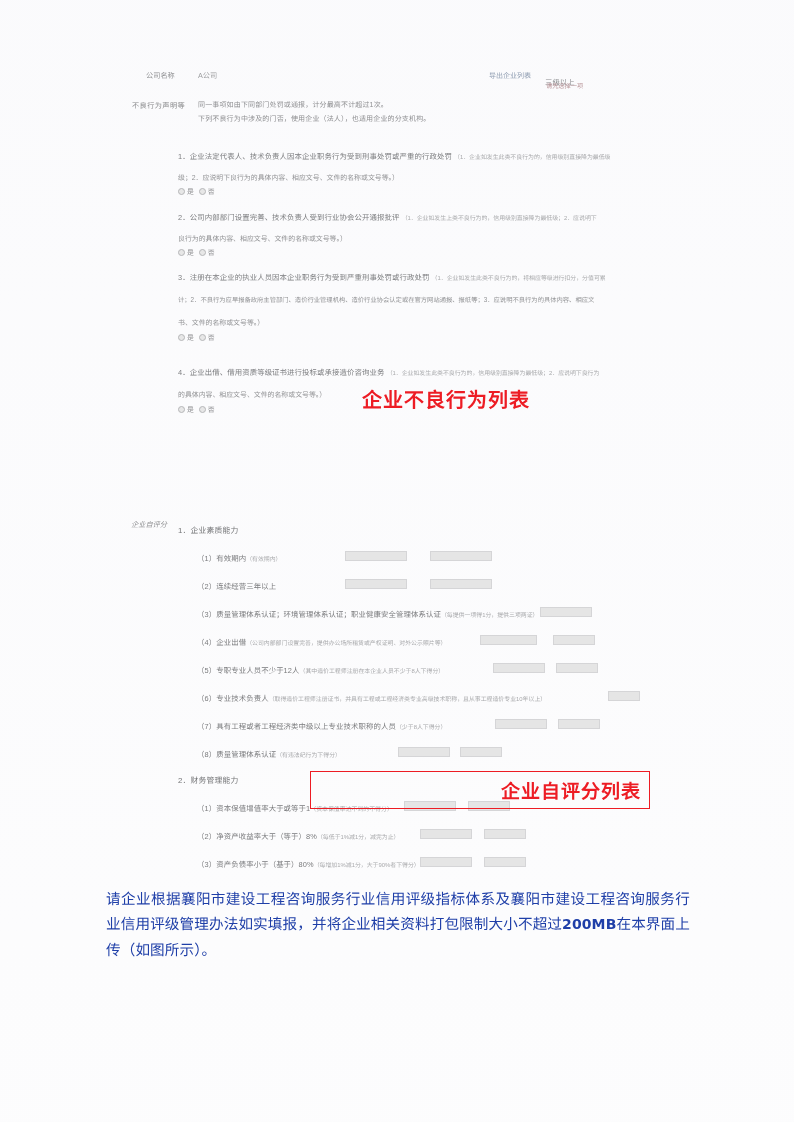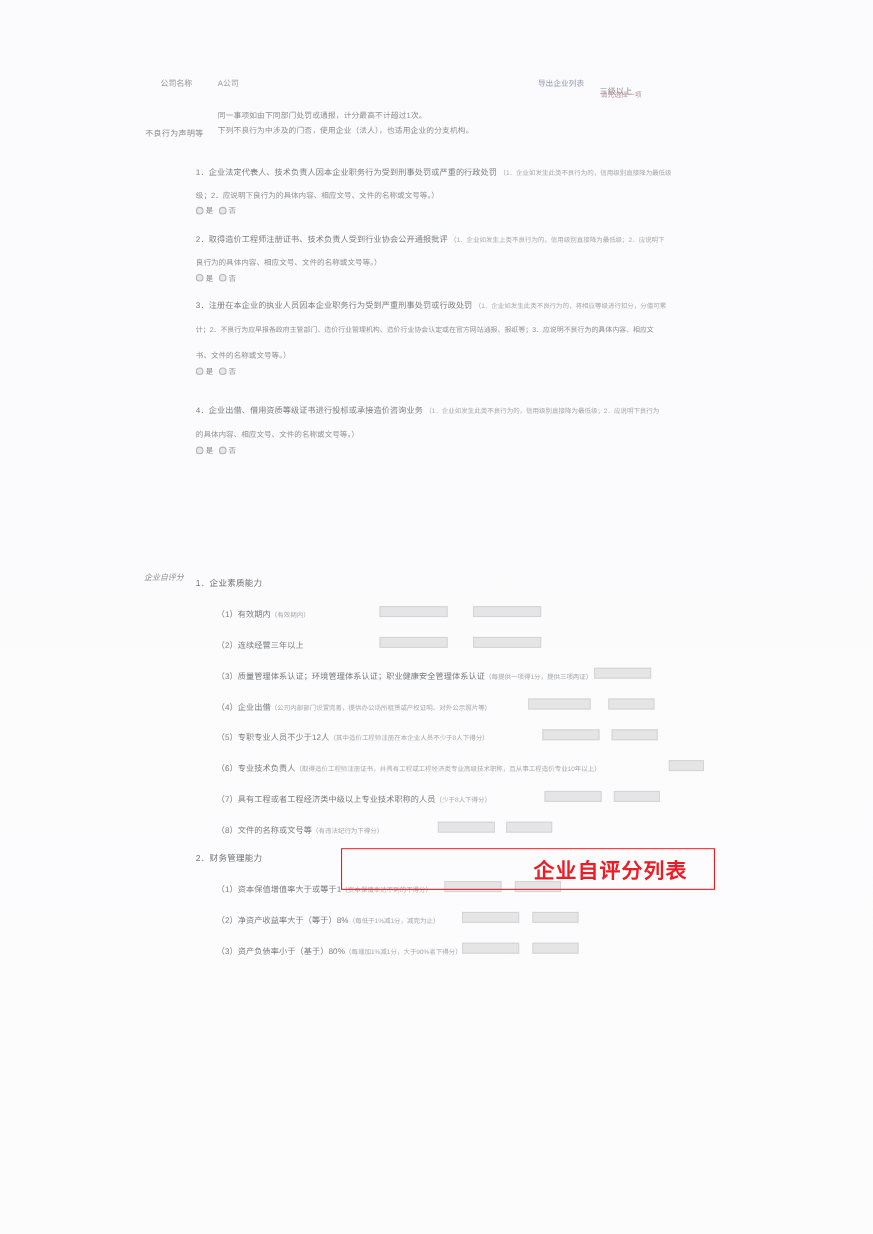--- a/index.html
+++ b/index.html
@@ -38,21 +38,20 @@
     opacity: 0.93;
     color: #6d6f75;
   }
 
   .lbl-left {
     position: absolute;
     font-size: 7.2px;
     color: #7e8086;
     letter-spacing: 0.4px;
     white-space: nowrap;
-    margin-top: 16px;
   }
   .field-label {
     position: absolute;
     font-size: 7.2px;
     color: #8a8c92;
     white-space: nowrap;
   }
   .field-value {
     position: absolute;
     font-size: 7.2px;
@@ -160,21 +159,21 @@
     font-weight: 700;
     white-space: nowrap;
   }
   .annot-1 {
     font-size: 20px;
     letter-spacing: 1px;
   }
   .annot-2 {
     font-size: 19px;
     letter-spacing: 1px;
-    padding: 4px 24px 5px 8px;
+    padding: 4px 8px 5px 8px;
     border: 1.4px solid #ed1c24;
     box-sizing: border-box;
   }
 
   
   .instruction {
     position: absolute;
     left: 106px;
     top: 886px;
     width: 584px;
@@ -216,21 +215,21 @@
         <span class="radio-opt">
           <span class="radio-dot"></span>
           <span>是</span>
         </span>
         <span class="radio-opt">
           <span class="radio-dot"></span>
           <span>否</span>
         </span>
       </div>
 
-      <div class="item-main" style="left:178px; top:211px;"><span>2</span>．<span>取得造价工程师注册证书、技术负责人受到行业协会公开通报批评</span> <span class="sa-note">（1．企业如发生上类不良行为的，信用级别直接降为最低级；2．应说明下</span></div>
+      <div class="item-main" style="left:178px; top:211px;"><span>2</span>．<span>公司内部部门设置完善、技术负责人受到行业协会公开通报批评</span> <span class="sa-note">（1．企业如发生上类不良行为的，信用级别直接降为最低级；2．应说明下</span></div>
       <div class="item-cont" style="left:178px; top:233px;">良行为的具体内容、相应文号、文件的名称或文号等。）</div>
       <div class="radio-row" style="left:178px; top:247px;">
         <span class="radio-opt">
           <span class="radio-dot"></span>
           <span>是</span>
         </span>
         <span class="radio-opt">
           <span class="radio-dot"></span>
           <span>否</span>
         </span>
@@ -286,38 +285,40 @@
       <div class="sa-input" style="left:493px; top:663px; width:50px;"></div>
       <div class="sa-input" style="left:556px; top:663px; width:40px;"></div>
 
       <div class="sa-item" style="left:197px; top:692px;"><span>（6）</span><span>专业技术负责人</span><span class="sa-note">（取得造价工程师注册证书，并具有工程或工程经济类专业高级技术职称，且从事工程造价专业10年以上）</span></div>
       <div class="sa-input" style="left:608px; top:691px; width:30px;"></div>
 
       <div class="sa-item" style="left:197px; top:720px;"><span>（7）</span><span>具有工程或者工程经济类中级以上专业技术职称的人员</span><span class="sa-note">（少于8人下得分）</span></div>
       <div class="sa-input" style="left:495px; top:719px; width:50px;"></div>
       <div class="sa-input" style="left:558px; top:719px; width:40px;"></div>
 
-      <div class="sa-item" style="left:197px; top:748px;"><span>（8）</span><span>文件的名称或文号等</span><span class="sa-note">（有违法纪行为下得分）</span></div>
+      <div class="sa-item" style="left:197px; top:748px;"><span>（8）</span><span>质量管理体系认证</span><span class="sa-note">（有违法纪行为下得分）</span></div>
       <div class="sa-input" style="left:398px; top:747px; width:50px;"></div>
       <div class="sa-input" style="left:460px; top:747px; width:40px;"></div>
 
       <div class="sec-title" style="left:178px; top:774px;"><span>2</span>．<span>财务管理能力</span></div>
 
       <div class="sa-item" style="left:197px; top:802px;"><span>（1）</span><span>资本保值增值率大于或等于1</span><span class="sa-note">（资本保值率达不到的不得分）</span></div>
       <div class="sa-input" style="left:404px; top:801px; width:50px;"></div>
       <div class="sa-input" style="left:468px; top:801px; width:40px;"></div>
 
       <div class="sa-item" style="left:197px; top:830px;"><span>（2）</span><span>净资产收益率大于（等于）8%</span><span class="sa-note">（每低于1%减1分，减完为止）</span></div>
       <div class="sa-input" style="left:420px; top:829px; width:50px;"></div>
       <div class="sa-input" style="left:484px; top:829px; width:40px;"></div>
 
       <div class="sa-item" style="left:197px; top:858px;"><span>（3）</span><span>资产负债率小于（基于）80%</span><span class="sa-note">（每增加1%减1分，大于90%者下得分）</span></div>
       <div class="sa-input" style="left:420px; top:857px; width:50px;"></div>
       <div class="sa-input" style="left:484px; top:857px; width:40px;"></div>
 
     </div>
   </div>
 
+  <div class="annot annot-1" style="left:362px; top:384px;">企业不良行为列表</div>
 
   <div class="annot annot-2" style="left:310px; top:771px; width:340px; text-align:right;">企业自评分列表</div>
 
+  <div class="instruction"><span>请企业根据襄阳市建设工程咨询服务行业信用评级指标体系及襄阳市建设工程咨询服务行业信用评级管理办法如实填报，并将企业相关资料打包限制大小不超过</span><span class="emph">200MB</span><span>在本界面上传（如图所示）。</span></div>
 
 </div>
 
 </body></html>

